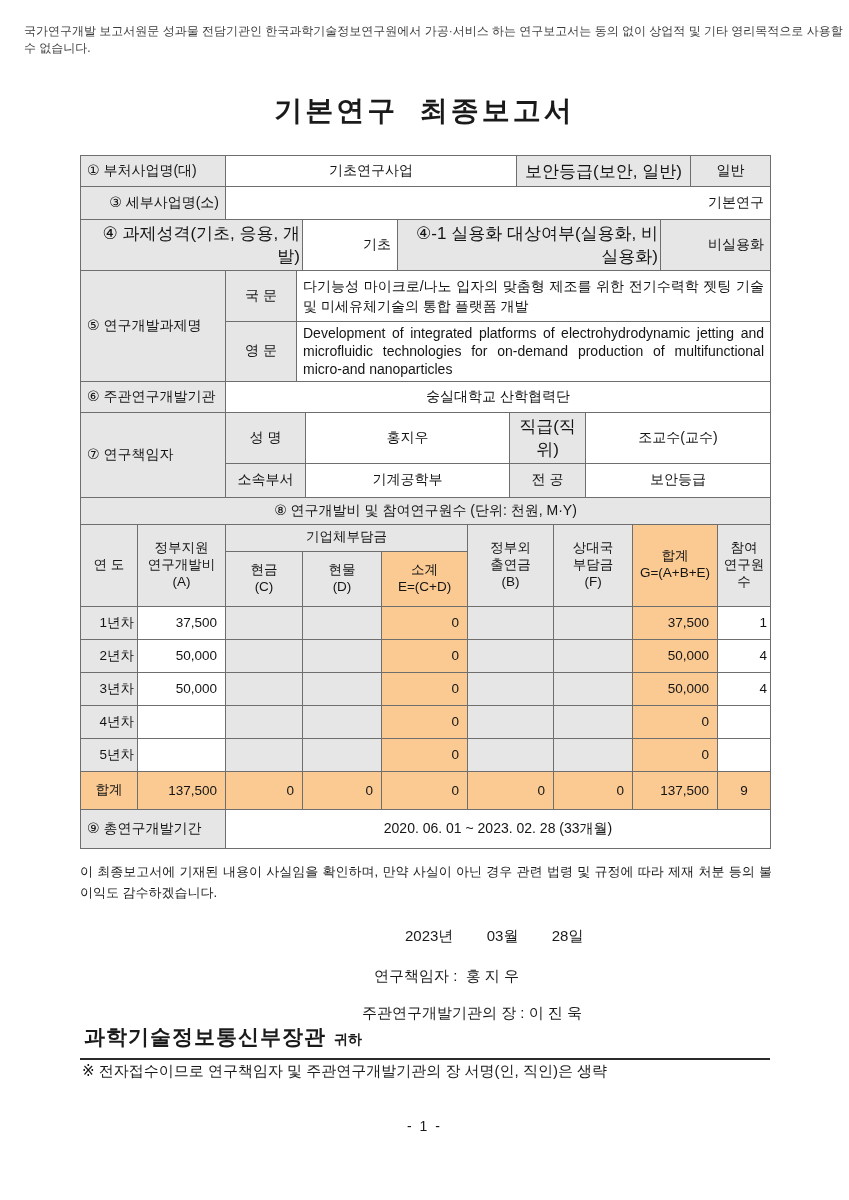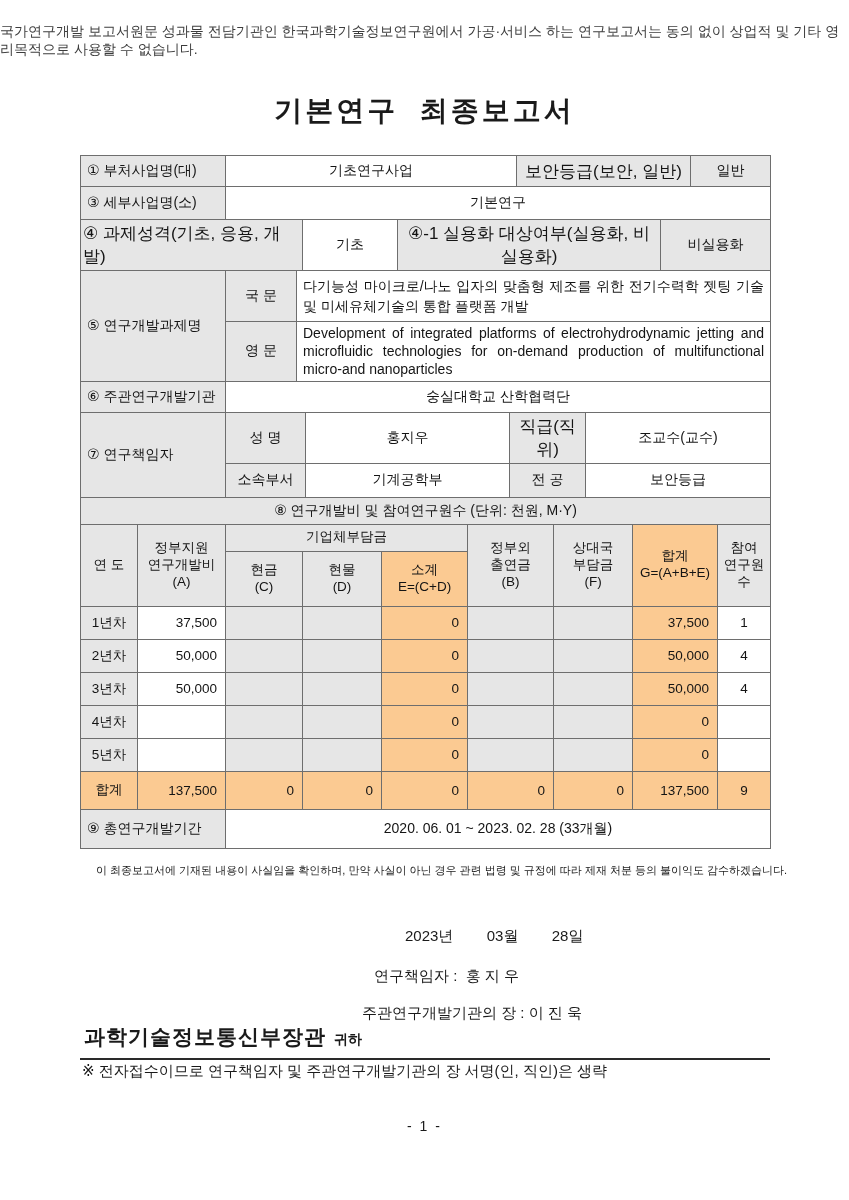--- a/index.html
+++ b/index.html
@@ -7,21 +7,21 @@
   .page {
     position: relative;
     width: 849px; height: 1200px;
     background: #ffffff;
     font-family: "Liberation Sans", "DejaVu Sans", sans-serif;
     color: #1a1a1a;
     overflow: hidden;
   }
   .disclaimer {
     position: absolute; top: 23px; right: 6px;
-    font-size: 14px; color: #3c3c3c; letter-spacing: 0px;
+    font-size: 12px; color: #3c3c3c; letter-spacing: 0px; margin-left: 24px;
   }
   .title {
     position: absolute; top: 92px; left: 0; width: 100%;
     text-align: center; font-size: 28px; font-weight: bold;
     letter-spacing: 3px; white-space: pre;
   }
   .doc { position: absolute; left: 80px; top: 155px; width: 690px; }
   .doc table {
     width: 690px; border-collapse: collapse; table-layout: fixed;
     margin-top: -1px; font-size: 14px; color: #141414;
@@ -32,34 +32,34 @@
     white-space: pre-wrap; word-break: break-word; vertical-align: middle;
   }
   .g { background: #e6e6e6; }
   .o { background: #fbca92; }
   .c { text-align: center; }
   .r { text-align: right; padding-right: 8px !important; }
   .j { text-align: justify; }
   .lbl { background: #e6e6e6; padding-left: 8px; }
   .small { font-size: 17px; padding-left: 2px !important; padding-right: 2px !important; }
   .h31 td { height: 31px; }
-  .h33 td { height: 33px; }
+  .h33 td { height: 33px; text-align: right; }
   .h51 td { height: 51px; }
   .h34 td { height: 34px; }
   .h27 td { height: 27px; }
   .h55 td { height: 55px; }
   .h38 td { height: 38px; }
   .h39 td { height: 39px; }
   .budget td { font-size: 13.5px; padding: 1px 3px; }
   .budget .hd { text-align: center; line-height: 1.25; }
   .kor-title { line-height: 1.45; padding: 4px 8px; }
   .eng-title { line-height: 1.3; padding: 4px 8px; }
   .declaration {
-    position: absolute; left: 96px; top: 862px; width: 692px;
-    font-size: 11px; line-height: 1.6; text-align: justify; white-space: pre-wrap;
+    position: absolute; left: 80px; top: 862px; width: 692px;
+    font-size: 13px; line-height: 1.6; text-align: justify; white-space: pre-wrap;
   }
   .sig-date { position: absolute; left: 405px; top: 927px; font-size: 15px; white-space: pre; }
   .sig-pi { position: absolute; left: 374px; top: 967px; font-size: 15px; white-space: pre; }
   .sig-head { position: absolute; left: 362px; top: 1004px; font-size: 15px; white-space: pre; }
   .recipient {
     position: absolute; left: 80px; top: 1023px; width: 690px;
     border-bottom: 2px solid #2a2a2a; padding-bottom: 7px; padding-left: 4px;
   }
   .recipient .big { font-size: 21px; font-weight: bold; letter-spacing: 1px; }
   .recipient .suffix { font-size: 14px; font-weight: bold; margin-left: 8px; }

